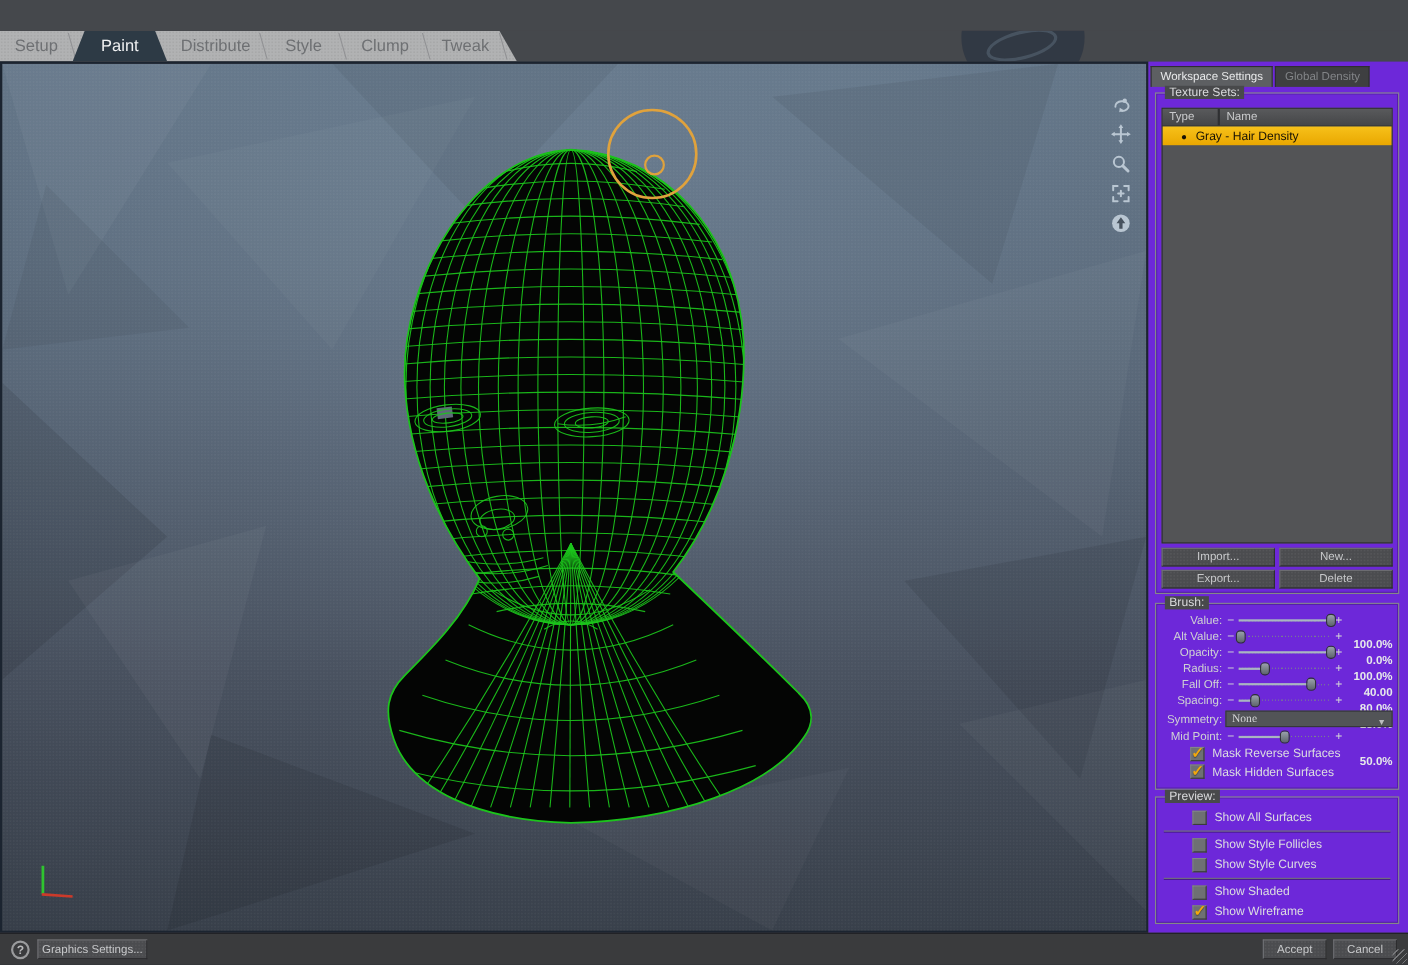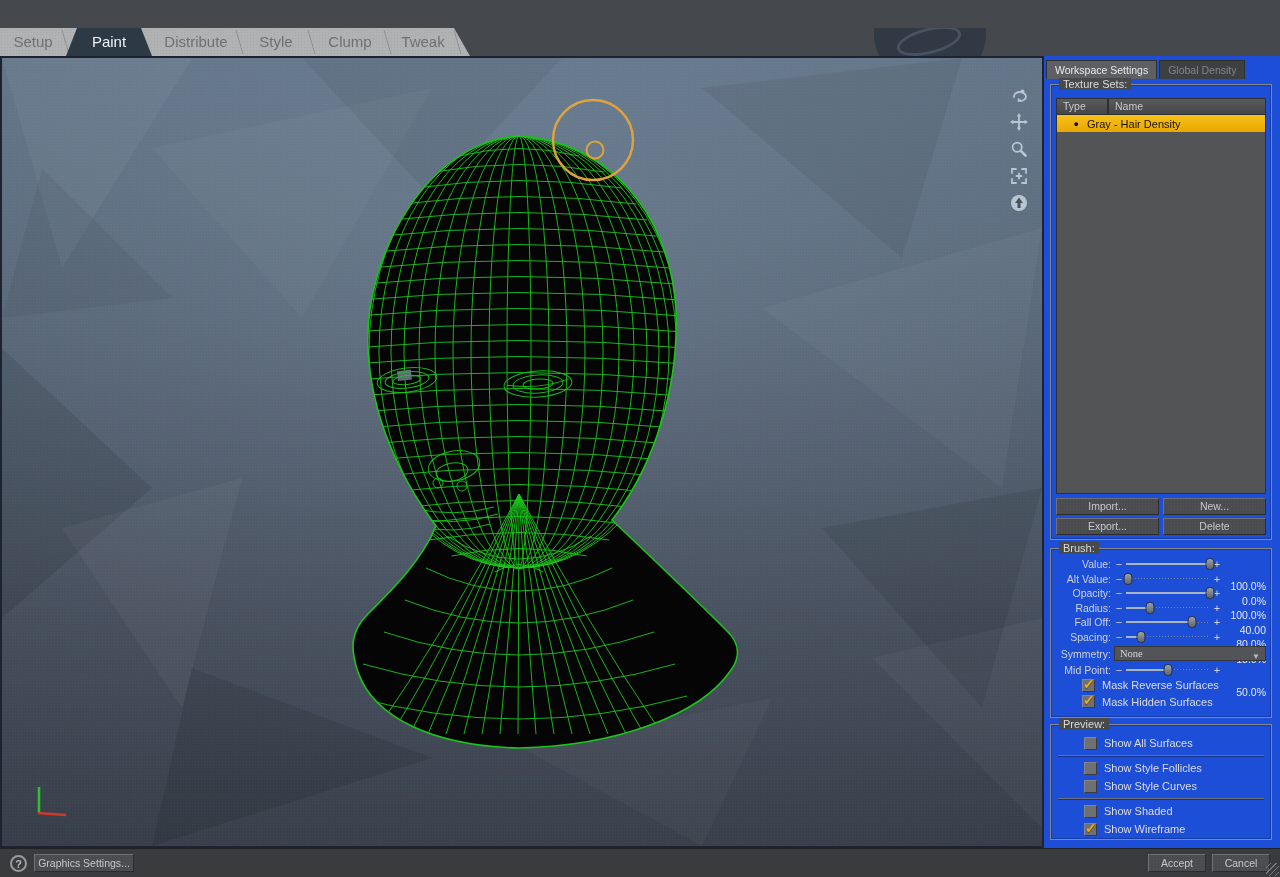--- a/index.html
+++ b/index.html
@@ -42,21 +42,21 @@
       linear-gradient(180deg,#6b8095 0%, #5d6e81 32%, #4d5767 70%, #434c59 100%); }
   .viewport-noise { position:absolute; inset:0;
     background-image:radial-gradient(rgba(255,255,255,0.035) 1px, transparent 1px); background-size:3px 3px; }
   #headsvg { position:absolute; inset:0; width:100%; height:100%; }
   .vtools { position:absolute; right:12px; top:26px; display:flex; flex-direction:column; gap:5px; }
   .vtool { width:22px; height:22px; display:flex; align-items:center; justify-content:center; cursor:pointer; }
   .vtool svg { stroke:#b9c6d2; fill:none; stroke-width:1.8; stroke-linecap:round; }
   .vtool .fillit { fill:#b9c6d2; stroke:none; }
 
   
-  .right-panel { position:absolute; left:1044px; top:56px; width:236px; height:792px; background:#1d4ed8; }
+  .right-panel { position:absolute; left:1044px; top:56px; width:236px; height:792px; background:#6d28d9; }
   .rp-tabs { position:absolute; left:2px; top:4px; height:19px; display:flex; gap:2px; }
   .rp-tab { height:19px; line-height:18px; padding:0 8px; font-size:10.5px; color:#828487;
     background:#3e3f41; border:1px solid #2e2f31; border-bottom:none; cursor:pointer; }
   .rp-tab.active { background:#5d5f62; color:#e8e9ea; }
 
   .groupbox { position:absolute; left:6px; width:222px; border:1px solid #85878a;
     box-shadow:inset 0 0 0 1px rgba(0,0,0,.22); }
   .groupbox-label { position:absolute; top:-7px; left:8px; background:#48494b; padding:0 4px;
     font-size:11px; color:#d9dadc; }
 
@@ -81,21 +81,21 @@
   #brush-group { top:492px; height:170px; padding:8px 5px 0 5px; }
   .ctl-row { display:flex; align-items:center; height:14px; margin-bottom:0.5px; }
   .ctl-label { width:58px; text-align:right; font-size:10.5px; color:#cfd1d3; padding-right:3px; white-space:nowrap; }
   .pm { width:10px; text-align:center; color:#d3d4d6; font-size:11px; cursor:pointer; }
   .track { position:relative; flex:1; height:13px; margin:0 2px; cursor:pointer; }
   .track-base { position:absolute; left:0; right:0; top:6px; height:1px;
     background-image:repeating-linear-gradient(90deg,#79828b 0 1px, transparent 1px 3px); }
   .track-fill { position:absolute; left:0; top:5.5px; height:2px; background:#a9b5c1; }
   .thumb { position:absolute; top:0.5px; width:9px; height:12px; border-radius:4px;
     background:linear-gradient(#9aa2ab,#5d646c); border:1px solid #2e3236; transform:translateX(-50%); }
-  .ctl-value { width:44px; text-align:right; font-size:10.5px; font-weight:normal; color:#e6e8ea;margin-top:44px; }
+  .ctl-value { width:44px; text-align:right; font-size:10.5px; font-weight:bold; color:#e6e8ea;margin-top:44px; }
   .sym-row { display:flex; align-items:center; height:16px; margin:2px 0 1px 0; }
   .dropdown { position:relative; flex:1; height:15px; background:#525457; border:1px solid #36373a;
     color:#d5d6d8; font-size:10.5px; line-height:13px; padding-left:5px; cursor:pointer; margin-right:0;font-family:Liberation Serif, serif; }
   .dropdown .arrow { position:absolute; right:5px; top:3px; font-size:8px; color:#bcbdbf; }
   .cb-row { display:flex; align-items:center; height:16.5px; padding-left:26px; }
   .cb { position:relative; width:13px; height:13px; background:#606265; border:1px solid #3a3b3d;
     border-top-color:#83858a; border-left-color:#83858a;
     background-image:radial-gradient(rgba(255,255,255,0.09) 1px, transparent 1px); background-size:2px 2px;
     margin-right:7px; cursor:pointer; flex:none; }
   .cb .mark { display:none; position:absolute; left:0px; top:-4px; color:#f3a80b; font-size:14px; font-weight:bold;

